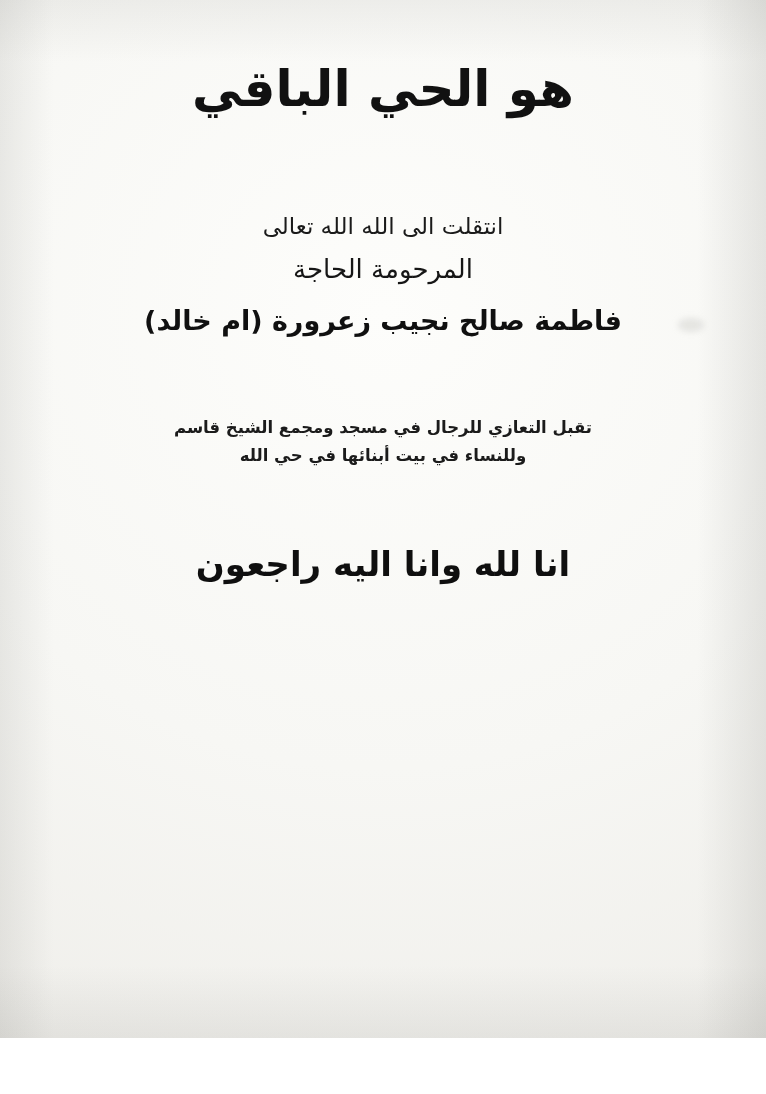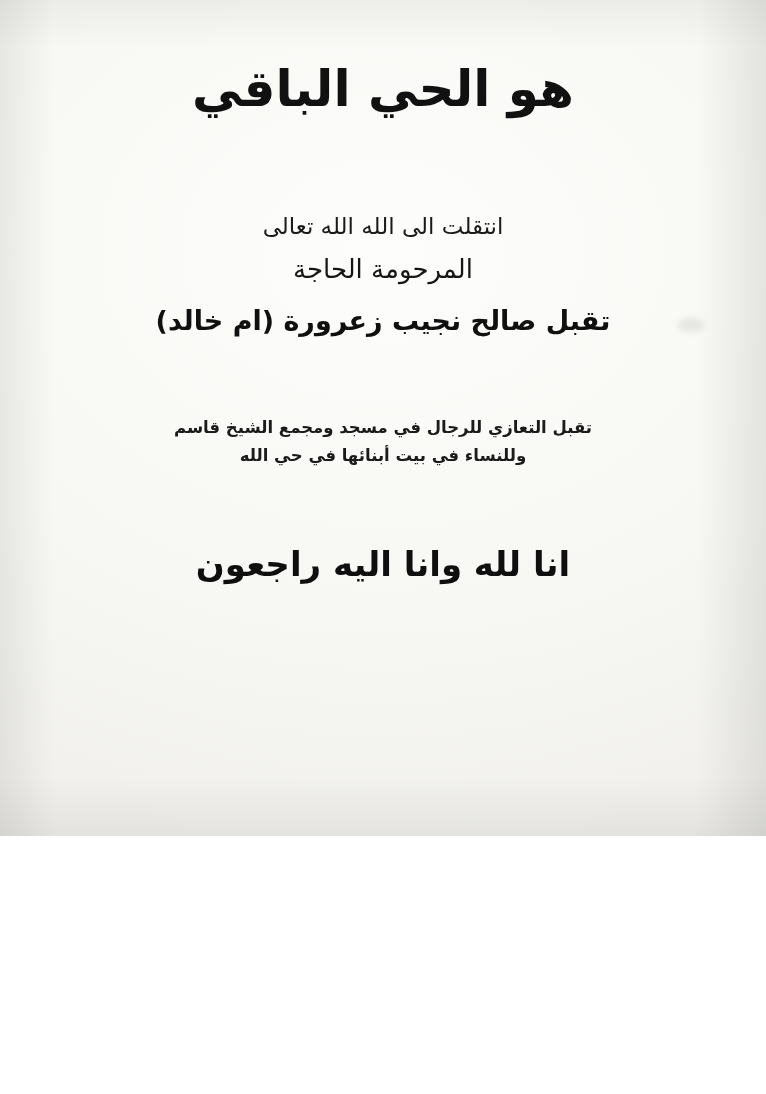--- a/index.html
+++ b/index.html
@@ -11,21 +11,21 @@
     height: 1094px;
     background: #ffffff;
     font-family: "DejaVu Sans", "Liberation Sans", sans-serif;
     overflow: hidden;
   }
 
   
   .sheet {
     position: relative;
     width: 766px;
-    height: 836px;
+    height: 1038px;
     box-sizing: border-box;
     background:
       radial-gradient(115% 80% at 50% 30%, #fdfdfb 0%, #f7f7f4 55%, #efeeea 100%);
     overflow: hidden;
   }
   
   .sheet::after {
     content: "";
     position: absolute;
     inset: 0;
@@ -144,21 +144,21 @@
 <div class="sheet">
   <div class="blotch"></div>
 
   <div class="content">
 
     <div class="headline">هو الحي الباقي</div>
 
     <div class="block-1">
       <div class="line-sm">انتقلت الى الله الله تعالى</div>
       <div class="line-md">المرحومة الحاجة</div>
-      <div class="line-name">تقبل صالح نجيب زعرورة (ام خالد)</div>
+      <div class="line-name">فاطمة صالح نجيب زعرورة (ام خالد)</div>
     </div>
 
 
     <div class="block-3">
       <div class="line-xs">تقبل التعازي للرجال في مسجد ومجمع الشيخ قاسم</div>
       <div class="line-xs">وللنساء في بيت أبنائها في حي الله</div>
     </div>
 
     <div class="block-4">
       <div class="footer-line">انا لله وانا اليه راجعون</div>

